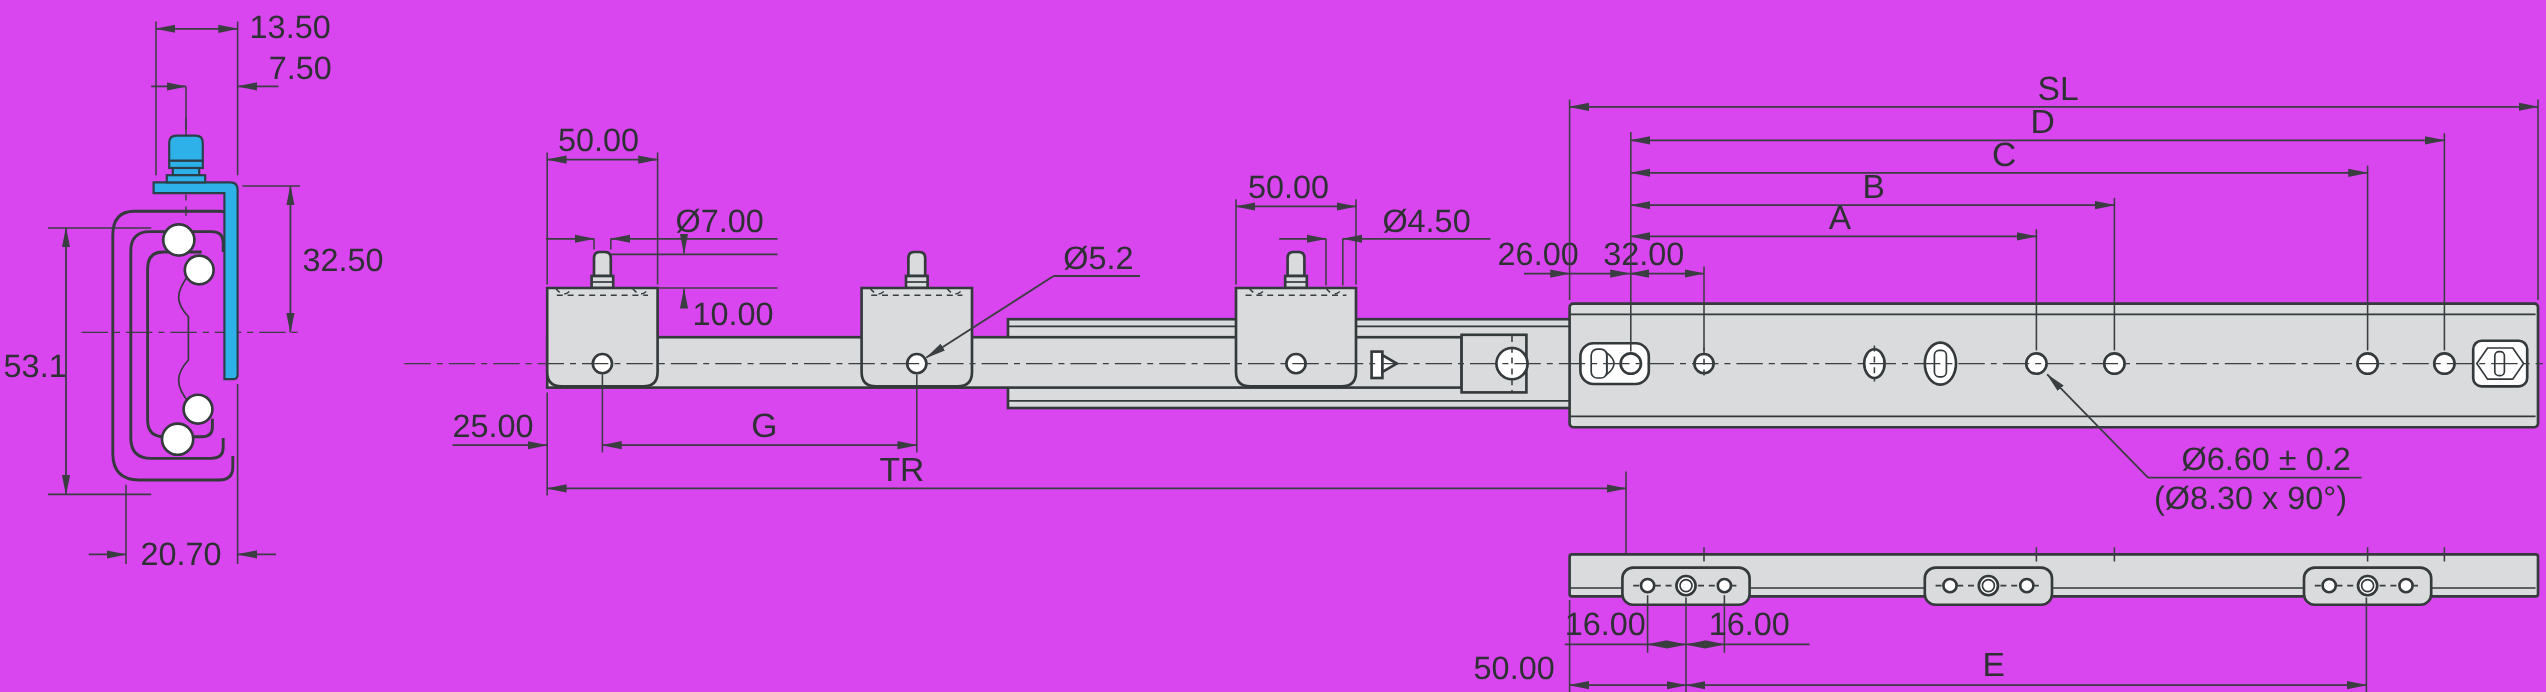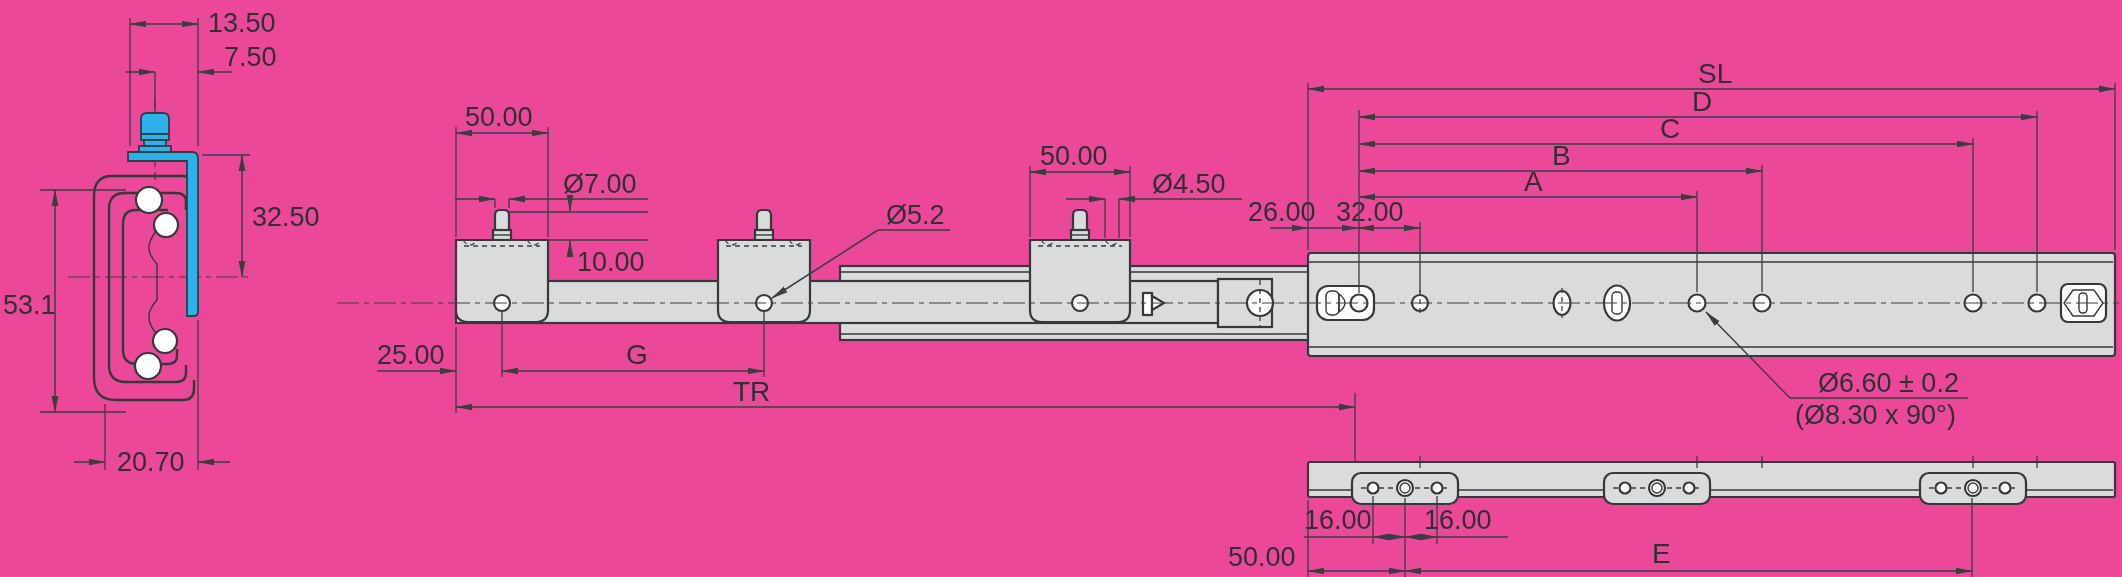--- a/index.html
+++ b/index.html
@@ -1,16 +1,16 @@
 <!DOCTYPE html>
 <html><head>
 <meta charset="utf-8">
 <style>
   html,body{margin:0;padding:0;background:#ffffff;}
-  .canvas{position:relative;width:2122px;height:577px;background:#ec4899;overflow:hidden;}
+  .canvas{position:relative;width:2122px;height:577px;background:#d946ef;overflow:hidden;}
   svg{display:block;}
   svg text{font-family:"Liberation Sans","DejaVu Sans",sans-serif;fill:#2e3133;}
   .dim-text{font-size:27px;}
   .letter-text{font-size:28px;}
   .part{fill:#d9dbdc;stroke:#34393c;stroke-width:2.2;}
   .part-thin{fill:none;stroke:#34393c;stroke-width:1.4;}
   .white-part{fill:#ffffff;stroke:#34393c;stroke-width:2.2;}
   .outline{fill:none;stroke:#34393c;stroke-width:2.4;}
   .blue{fill:#2db1e8;stroke:#2b3f49;stroke-width:1.8;}
   .dimline{fill:none;stroke:#3a3e41;stroke-width:1.5;}

